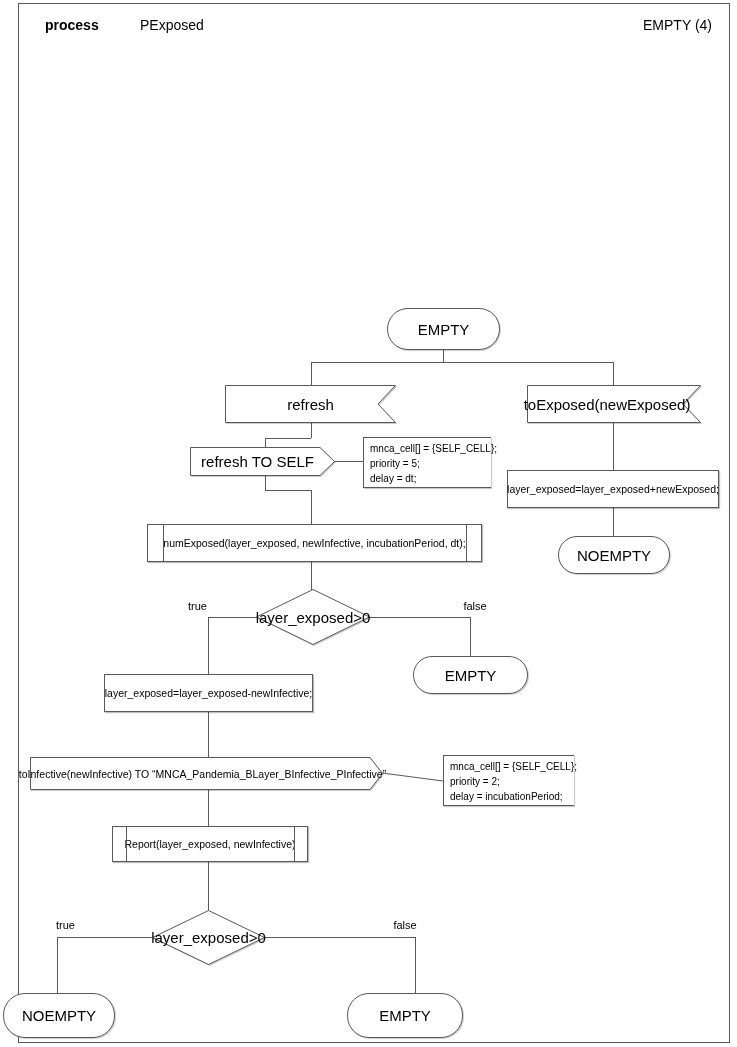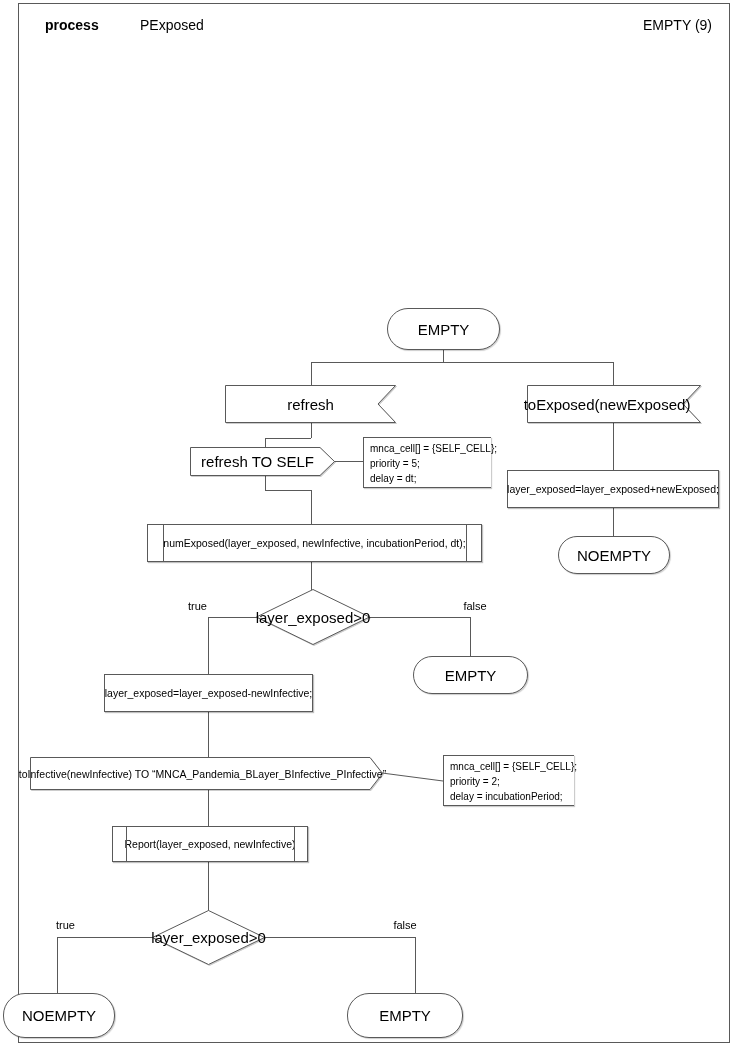--- a/index.html
+++ b/index.html
@@ -35,21 +35,21 @@
 </style>
 </head>
 <body>
 
 <div class="page">
 
   <div class="frame"></div>
 
   <div class="hdr bold" style="left:45px;">process</div>
   <div class="hdr" style="left:105px;padding-left:35px;">PExposed</div>
-  <div class="hdr" style="right:25px;">EMPTY (9)</div>
+  <div class="hdr" style="right:25px;">EMPTY (4)</div>
 
   <svg class="connectors" viewBox="0 0 737 1047" shape-rendering="crispEdges">
     <g stroke="#595959" stroke-width="1" fill="none">
       <line x1="443" y1="350" x2="443" y2="362"></line>
       <line x1="311" y1="362" x2="614" y2="362"></line>
       <line x1="311" y1="362" x2="311" y2="385"></line>
       <line x1="613" y1="362" x2="613" y2="385"></line>
       <line x1="311" y1="423" x2="311" y2="438"></line>
       <line x1="265" y1="438" x2="311" y2="438"></line>
       <line x1="265" y1="438" x2="265" y2="447"></line>

